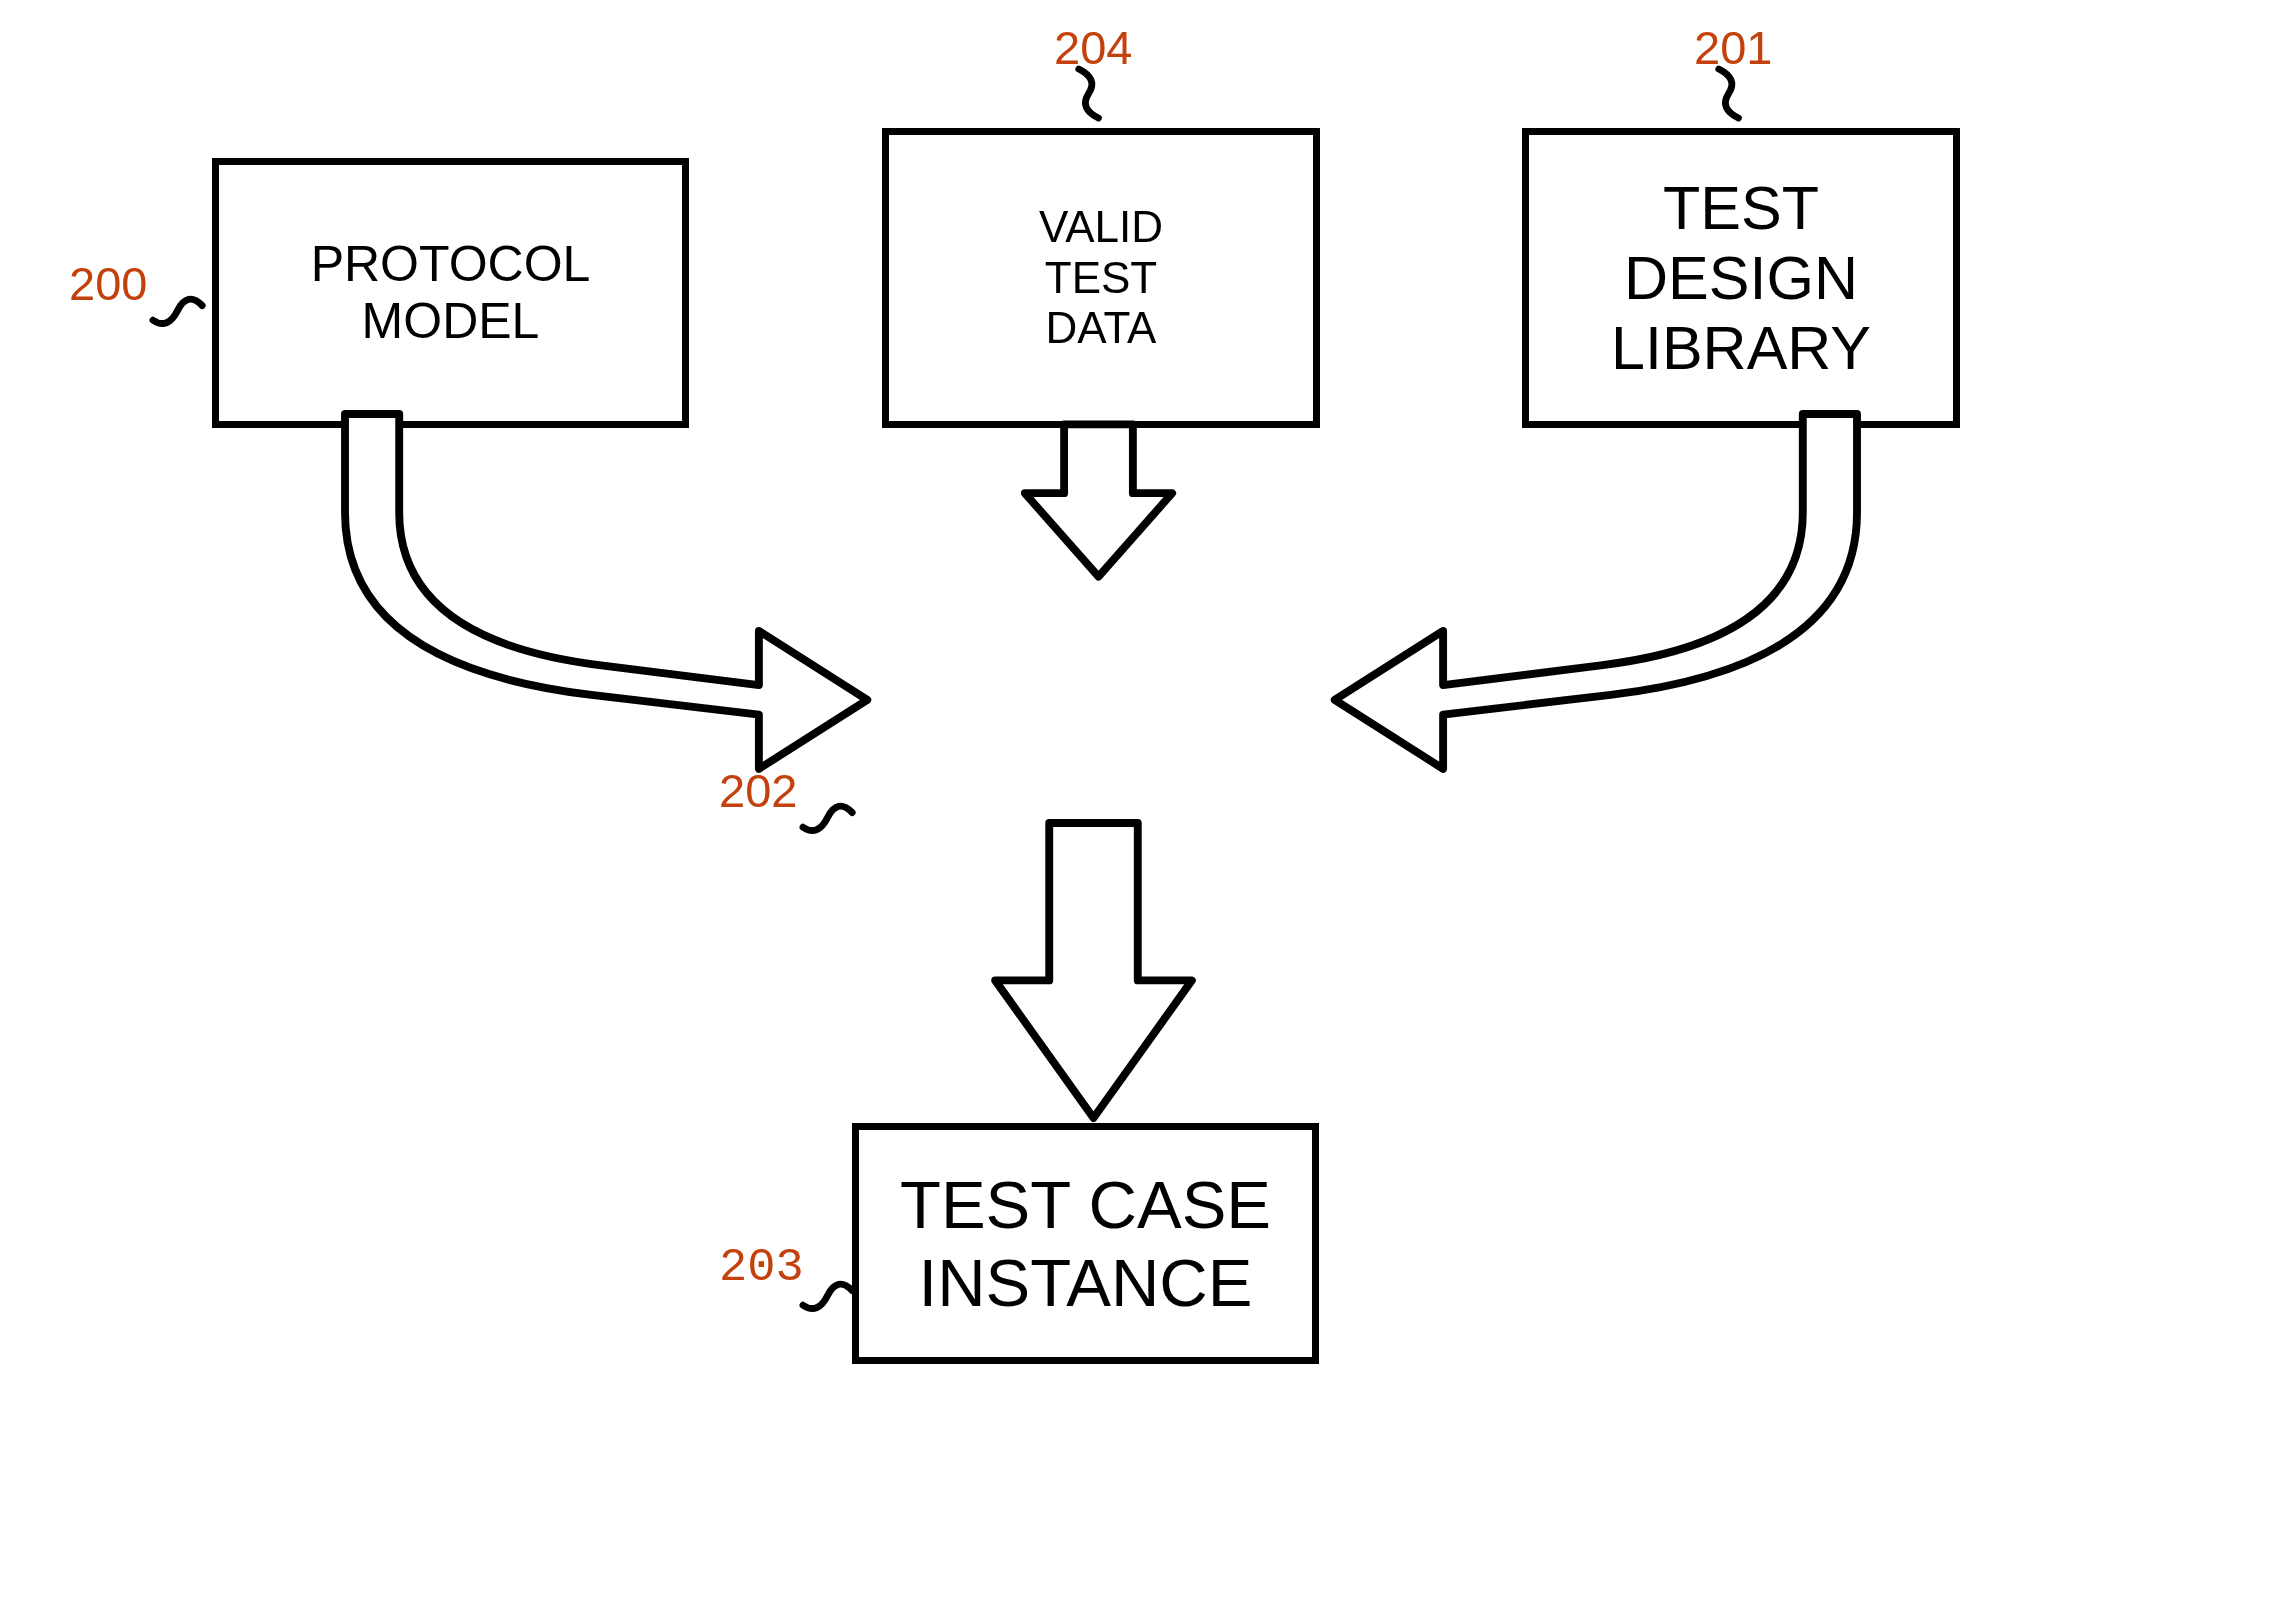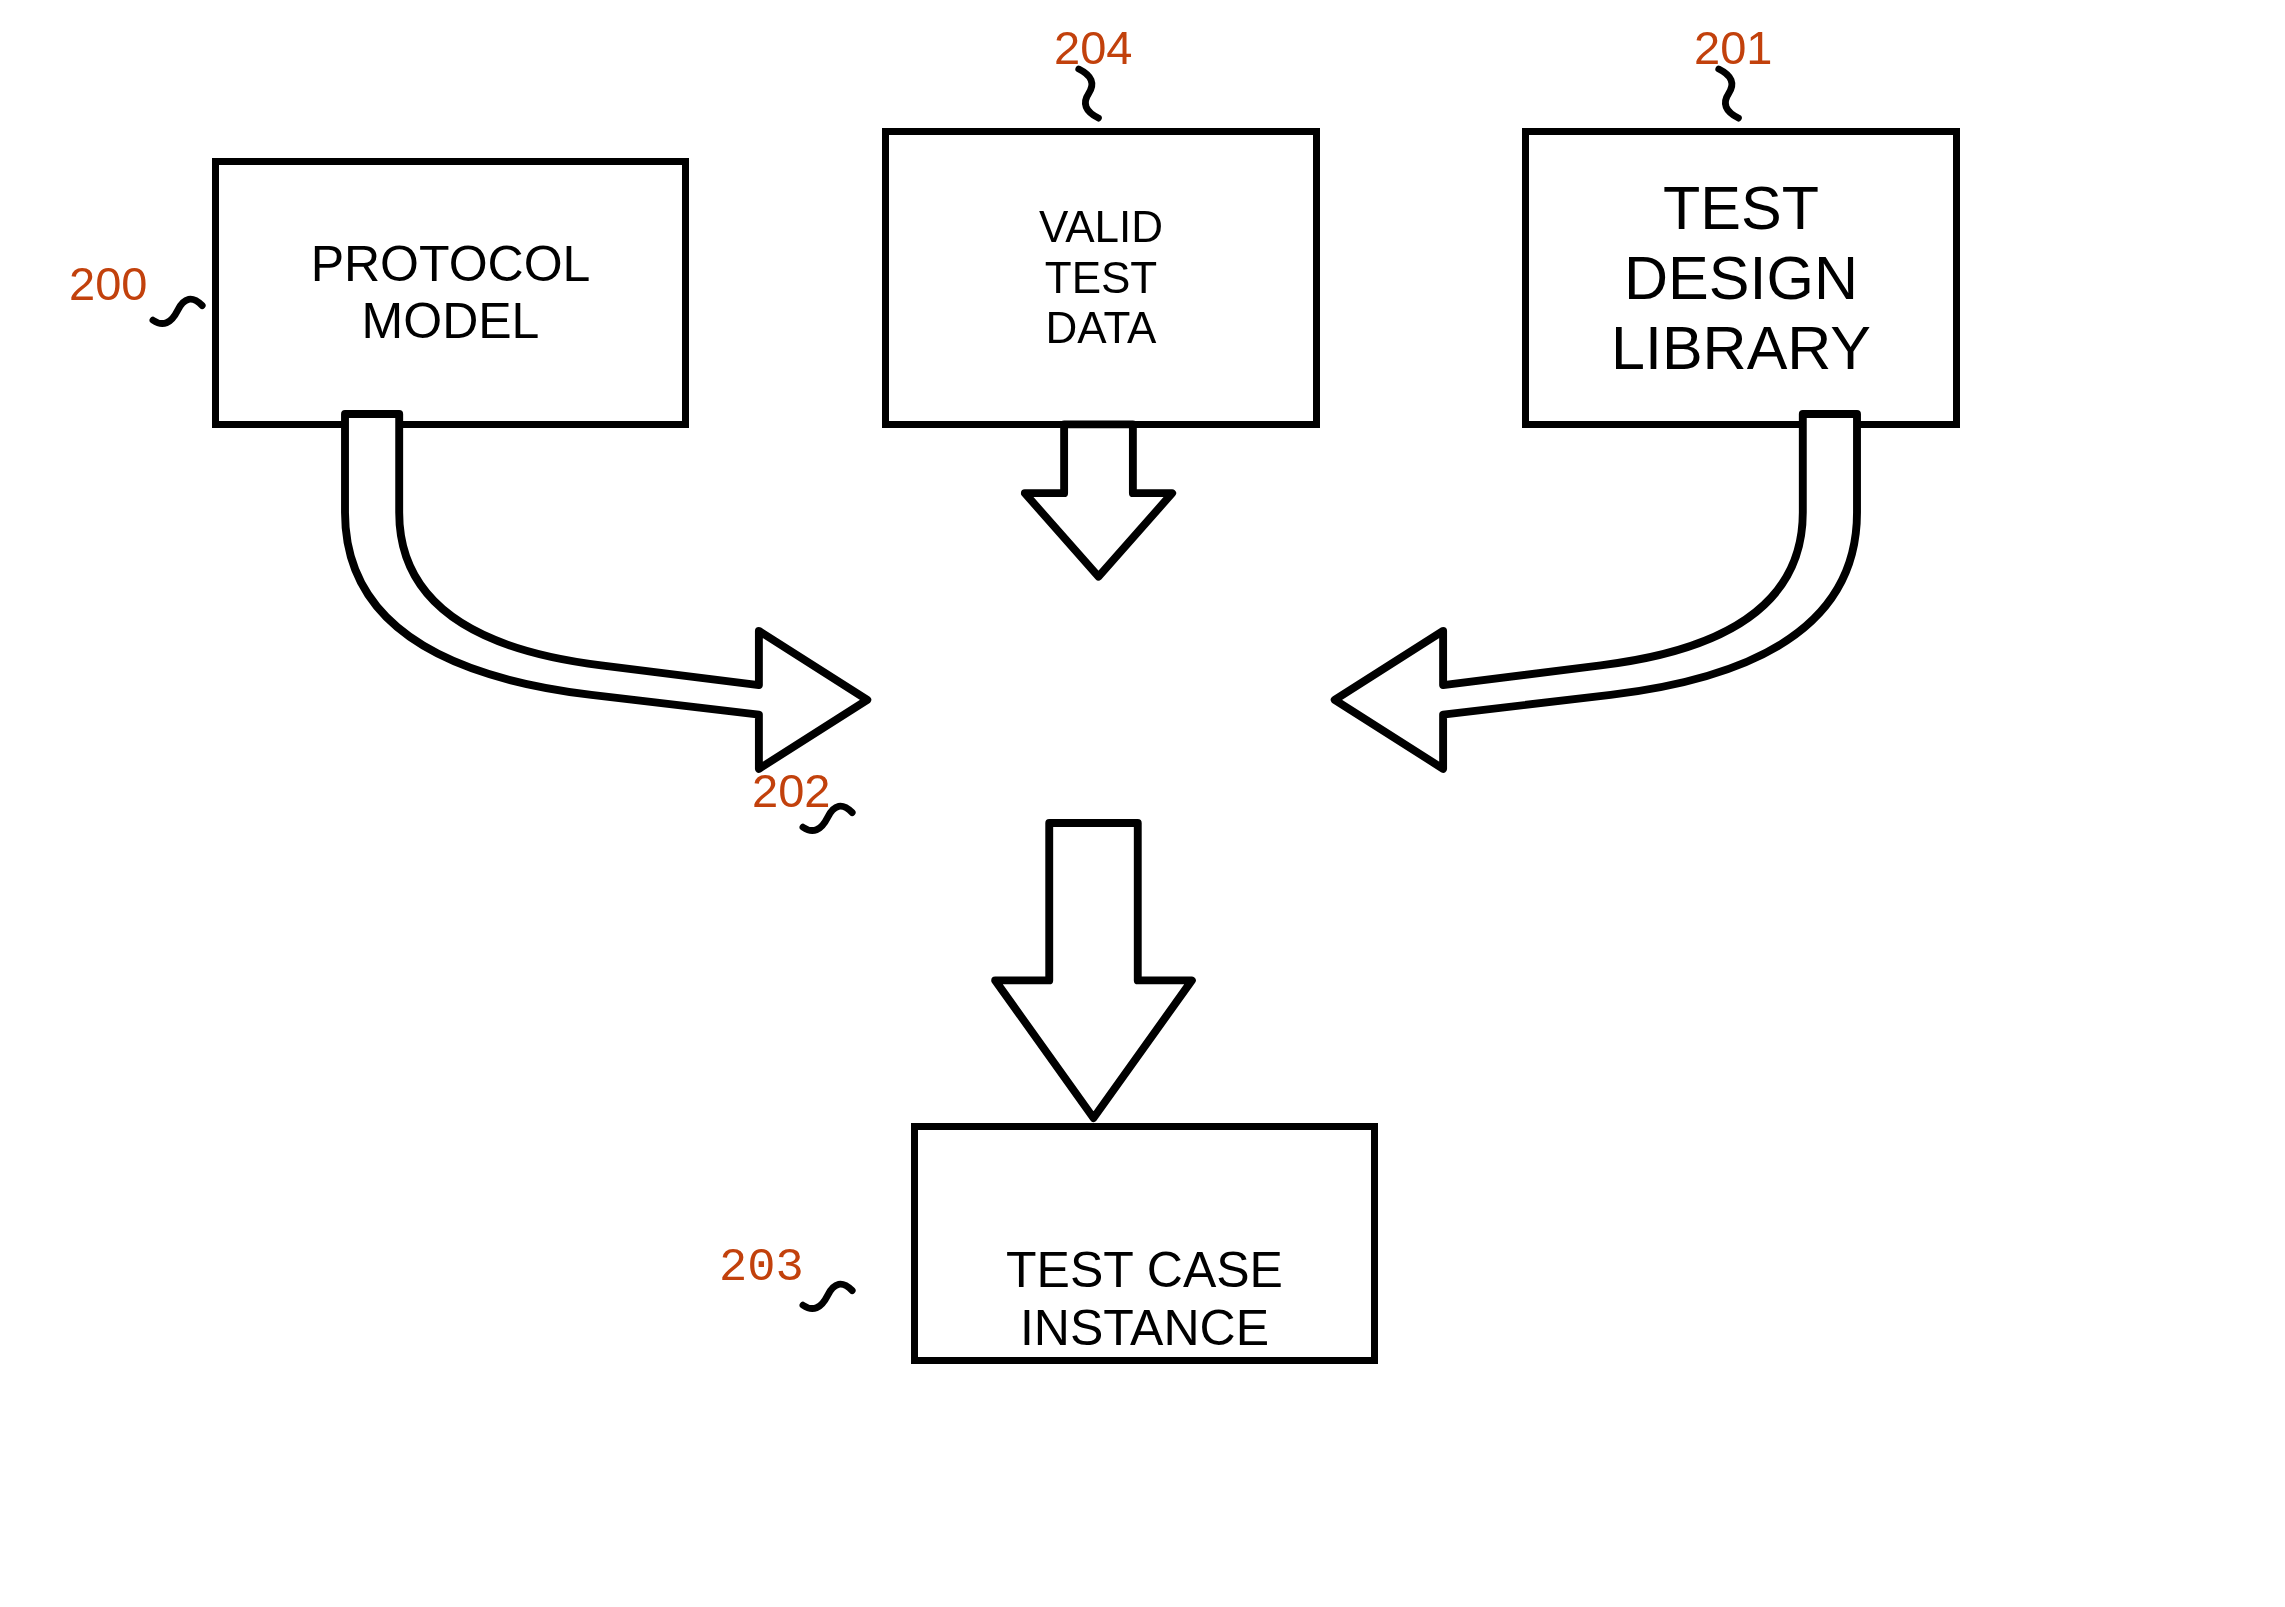--- a/index.html
+++ b/index.html
@@ -62,41 +62,41 @@
 DATA</span>
   </div>
 
   <div class="box" style="left:1522px; top:128px; width:424px; height:286px; font-size:61px;">
     <span>TEST
 DESIGN
 LIBRARY</span>
   </div>
 
 
-  <div class="box" style="left:911px; top:1123px; width:453px; height:227px; font-size:50px;align-items:flex-end;">
+  <div class="box" style="left:852px; top:1123px; width:453px; height:227px; font-size:67px;">
     <span>TEST CASE
 INSTANCE</span>
   </div>
 
   <div class="ref-label" style="left:69px; top:256px;">200</div>
   <svg class="squiggle" style="left:148px; top:276px;" viewBox="0 0 70 60">
     <path d="M5 45 Q20 55 30 35 Q40 15 55 30" stroke="#000" stroke-width="7" fill="none" stroke-linecap="round"></path>
   </svg>
 
   <div class="ref-label" style="left:1054px; top:19.7px;">204</div>
   <svg class="squiggle" style="left:1069px; top:64px; width:49px; height:64px;" viewBox="0 0 50 65">
     <path d="M10 5 Q30 15 20 30 Q10 45 30 55" stroke="#000" stroke-width="7" fill="none" stroke-linecap="round"></path>
   </svg>
 
   <div class="ref-label" style="left:1694px; top:19.7px;">201</div>
   <svg class="squiggle" style="left:1709px; top:64px; width:49px; height:64px;" viewBox="0 0 50 65">
     <path d="M10 5 Q30 15 20 30 Q10 45 30 55" stroke="#000" stroke-width="7" fill="none" stroke-linecap="round"></path>
   </svg>
 
-  <div class="ref-label" style="left:719px; top:763px;margin-left:33px;">202</div>
+  <div class="ref-label" style="left:719px; top:763px;">202</div>
   <svg class="squiggle" style="left:798px; top:783px;" viewBox="0 0 70 60">
     <path d="M5 45 Q20 55 30 35 Q40 15 55 30" stroke="#000" stroke-width="7" fill="none" stroke-linecap="round"></path>
   </svg>
 
   <div class="ref-label" style="left:719px; top:1241px;font-family:Liberation Mono, monospace;">203</div>
   <svg class="squiggle" style="left:798px; top:1261px;" viewBox="0 0 70 60">
     <path d="M5 45 Q20 55 30 35 Q40 15 55 30" stroke="#000" stroke-width="7" fill="none" stroke-linecap="round"></path>
   </svg>
 
   <svg class="arrow" style="left:345px; top:414px; width:542px; height:345px;" viewBox="0 0 550 350">

